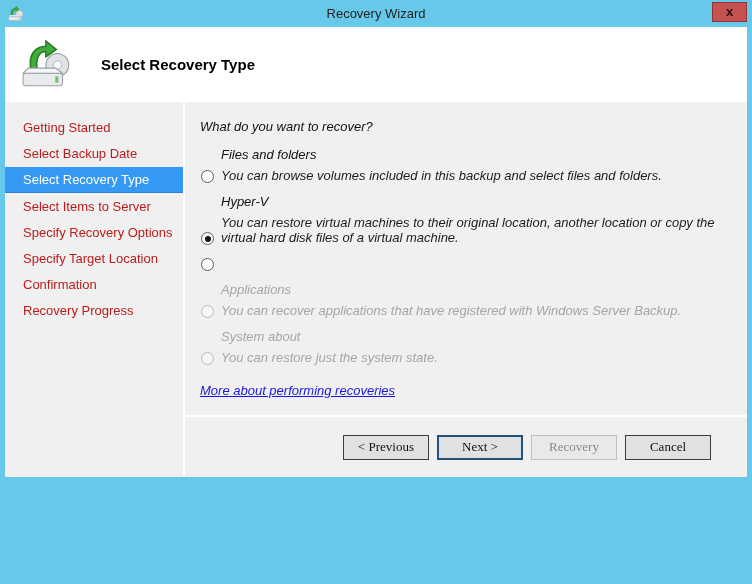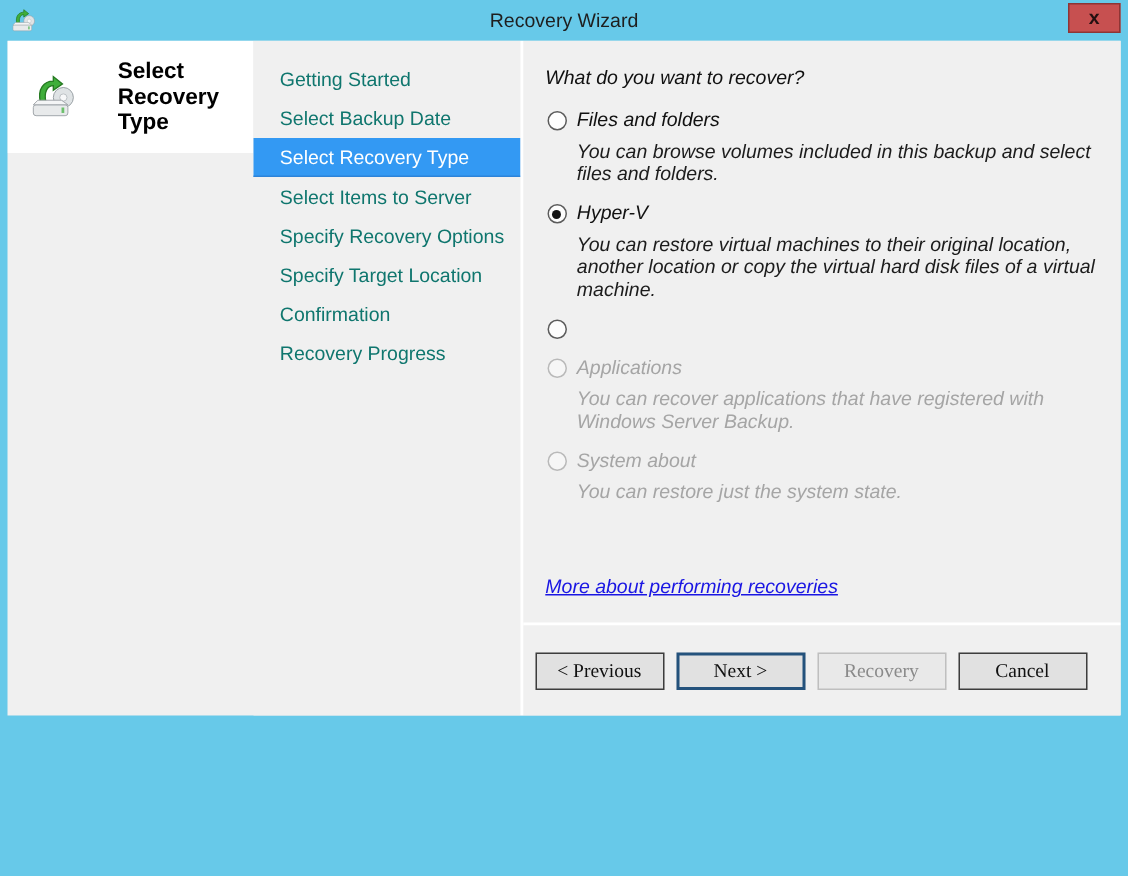--- a/index.html
+++ b/index.html
@@ -29,21 +29,21 @@
   .close-btn {
     position:absolute; right:5px; top:2px;
     width:35px; height:20px;
     background:#c75050;
     border:1px solid #8e3535;
     color:#241011; font-weight:bold; font-size:13px; line-height:17px;
     text-align:center; cursor:pointer;
   }
   
   .frame {
-    flex:1; display:flex; flex-direction:row;
+    flex:1; display:flex; flex-direction:column;
     margin:0 5px 7px 5px;
     background:#f0f0f0;
     overflow:hidden;
   }
   
   .header {
     height:75px; flex:0 0 75px;
     background:#ffffff;
     display:flex; align-items:center;
   }
@@ -52,38 +52,38 @@
   
   .body { flex:1; display:flex; flex-direction:row; background:#f0f0f0; }
   .sidebar {
     width:178px; flex:0 0 178px;
     padding-top:13px;
     background:#f0f0f0;
   }
   .nav-item {
     padding:5px 6px 5px 18px;
     margin-bottom:1px;
-    color:#0f766e; cursor:default;
+    color:#b91c1c; cursor:default;
     white-space:nowrap;
   }
   .nav-item.active {
     background:#3399f3;
     border-bottom:1px solid #2c83d9;
     color:#ffffff;
   }
   .vdivider { width:2px; flex:0 0 2px; background:#ffffff; }
   .right-col { flex:1; display:flex; flex-direction:column; }
   .main {
     flex:1; display:flex; flex-direction:column;
     padding:17px 14px 0 15px;
     background:#f0f0f0;
     font-style:italic;
   }
   .question { margin-bottom:13px; color:#111; }
-  .option { margin-bottom:11px; display:flex; align-items:flex-start; }
+  .option { margin-bottom:11px; display:flex; align-items:flex-end; }
   .radio {
     width:13px; height:13px; flex:0 0 13px;
     margin:2px 0 0 1px;
     border:1px solid #5c5c5c; border-radius:50%;
     background:#fdfdfd;
     display:inline-flex; align-items:center; justify-content:center;
     cursor:pointer;
   }
   .radio .dot { width:6px; height:6px; border-radius:50%; background:transparent; }
   .option.selected .radio .dot { background:#151515; }

